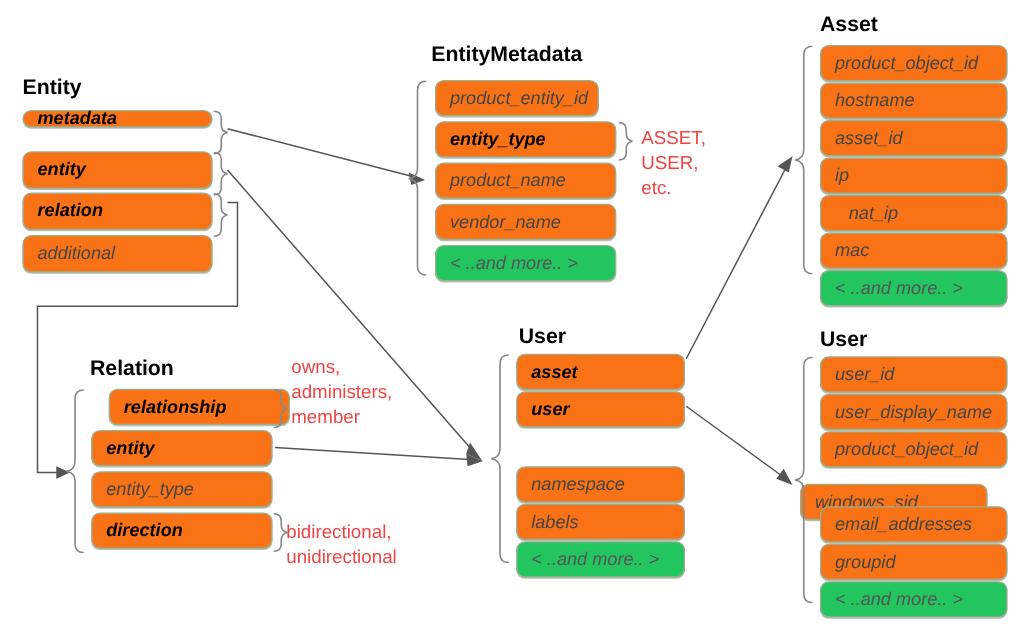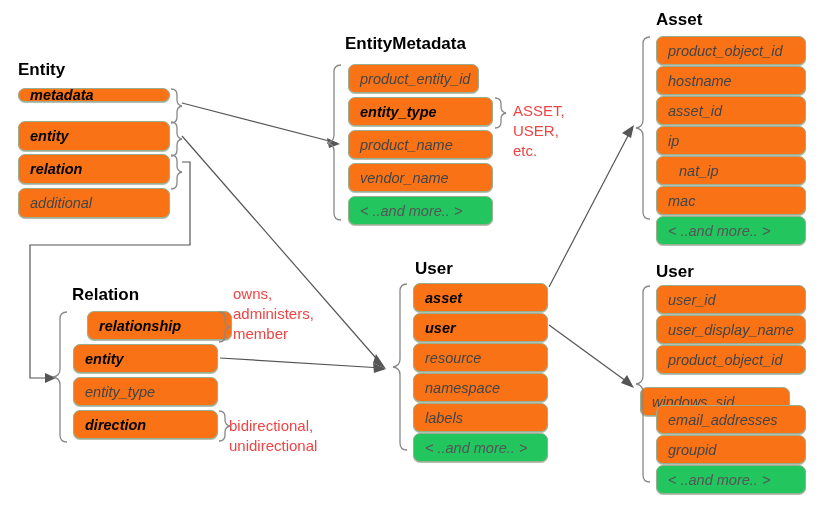--- a/index.html
+++ b/index.html
@@ -108,21 +108,20 @@
   <div class="field" style="left:656px; top:315px; width:150px; height:29px;">user_display_name</div>
   <div class="field" style="left:656px; top:345px; width:150px; height:29px;">product_object_id</div>
   <div class="field" style="left:640px; top:375px; width:150px; height:29px;margin-top:12px;">windows_sid</div>
   <div class="field" style="left:656px; top:405px; width:150px; height:29px;">email_addresses</div>
   <div class="field" style="left:656px; top:435px; width:150px; height:29px;">groupid</div>
   <div class="field more" style="left:656px; top:465px; width:150px; height:29px;">&lt; ..and more.. &gt;</div>
 
   <div class="group-title" style="left:415px; top:259px;">User</div>
   <div class="field bold" style="left:413px; top:283px; width:135px; height:29px;">asset</div>
   <div class="field bold" style="left:413px; top:313px; width:135px; height:29px;">user</div>
-  <div class="field" style="left:413px; top:343px; width:135px; height:29px;">resource</div>
   <div class="field" style="left:413px; top:403px; width:135px; height:29px;">labels</div>
   <div class="field" style="left:413px; top:373px; width:135px; height:29px;">namespace</div>
   <div class="field more" style="left:413px; top:433px; width:135px; height:29px;">&lt; ..and more.. &gt;</div>
 
   <div class="group-title" style="left:72px; top:285px;">Relation</div>
   <div class="field bold" style="left:87px; top:311px; width:145px; height:29px;">relationship</div>
   <div class="field bold" style="left:73px; top:344px; width:145px; height:29px;">entity</div>
   <div class="field" style="left:73px; top:377px; width:145px; height:29px;">entity_type</div>
   <div class="field bold" style="left:73px; top:410px; width:145px; height:29px;">direction</div>
 

